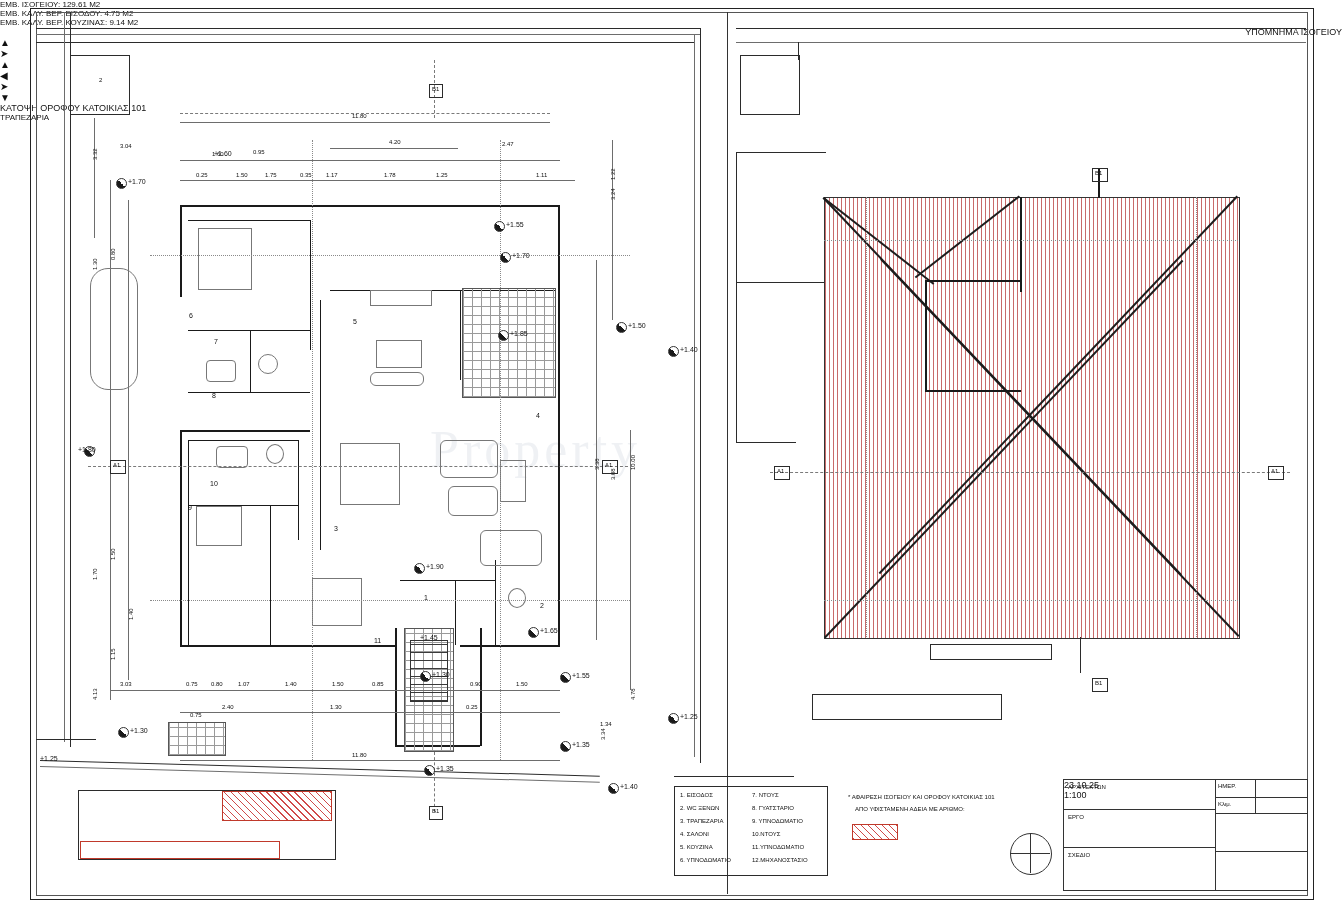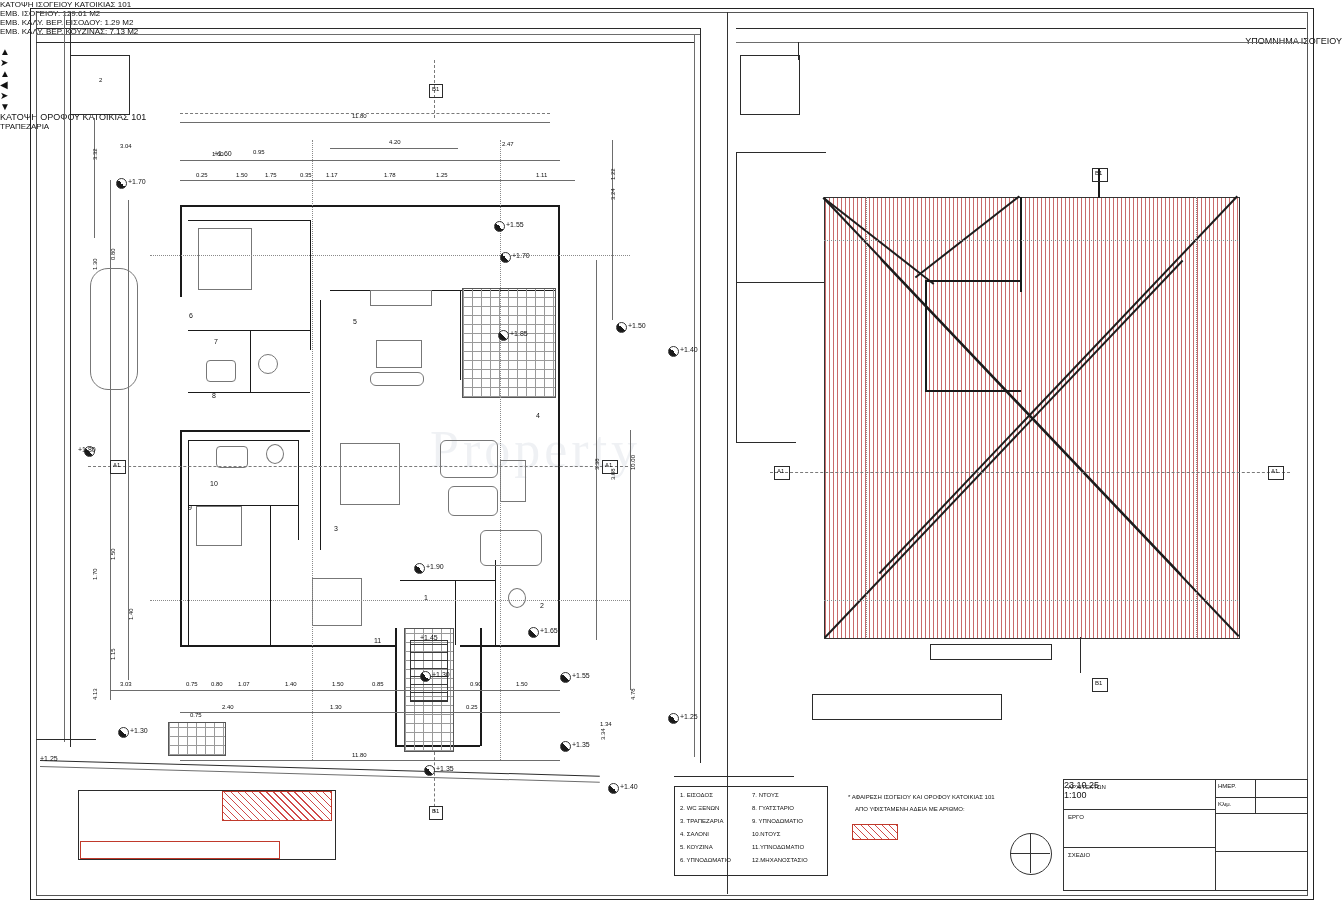--- a/index.html
+++ b/index.html
@@ -267,25 +267,24 @@
     <div class="ln h thin" style="left:180px;top:712px;width:380px;"></div>
     <div class="dimtxt" style="left:222px;top:704px;">2.40</div>
     <div class="dimtxt" style="left:330px;top:704px;">1.30</div>
     <div class="dimtxt" style="left:466px;top:704px;">0.25</div>
     <div class="ln h thin" style="left:180px;top:760px;width:380px;"></div>
     <div class="dimtxt" style="left:352px;top:752px;">11.80</div>
     <div class="dimtxt" style="left:190px;top:712px;">0.75</div>
   </div>
 
   <div class="box" style="left:78px;top:790px;width:256px;height:68px;background:#fff;"></div>
-  <div class="t8" style="left:84px;top:795px;">ΚΑΤΟΨΗ ΙΣΟΓΕΙΟΥ ΚΑΤΟΙΚΙΑΣ 101</div>
   <div class="t8" style="left:84px;top:812px;">ΕΜΒ. ΙΣΟΓΕΙΟΥ: 129.61 Μ2</div>
-  <div class="t8" style="left:84px;top:829px;">ΕΜΒ. ΚΑΛΥ. ΒΕΡ. ΕΙΣΟΔΟΥ: 1.29 Μ2</div>
+  <div class="t8" style="left:84px;top:829px;">ΕΜΒ. ΚΑΛΥ. ΒΕΡ. ΕΙΣΟΔΟΥ: 4.75 Μ2</div>
   <div class="box" style="left:80px;top:841px;width:198px;height:16px;border-color:#c0392b;"></div>
-  <div class="t8" style="left:84px;top:845px;color:#111;">ΕΜΒ. ΚΑΛΥ. ΒΕΡ. ΚΟΥΖΙΝΑΣ: 7.13 Μ2</div>
+  <div class="t8" style="left:84px;top:845px;color:#111;">ΕΜΒ. ΚΑΛΥ. ΒΕΡ. ΚΟΥΖΙΝΑΣ: 9.14 Μ2</div>
   <div class="legend-box hatch-red" style="left:222px;top:791px;width:108px;height:28px;border-color:#c0392b;"></div>
 
   <div>
     <div class="ln h" style="left:674px;top:776px;width:120px;"></div>
     <div class="t9" style="left:676px;top:764px;text-align:right;">ΥΠΟΜΝΗΜΑ ΙΣΟΓΕΙΟΥ</div>
     <div class="box" style="left:674px;top:786px;width:152px;height:88px;"></div>
     <div class="t" style="left:680px;top:792px;">1. ΕΙΣΟΔΟΣ</div>
     <div class="t" style="left:680px;top:805px;">2. WC ΞΕΝΩΝ</div>
     <div class="t" style="left:680px;top:818px;">3. ΤΡΑΠΕΖΑΡΙΑ</div>
     <div class="t" style="left:680px;top:831px;">4. ΣΑΛΟΝΙ</div>

